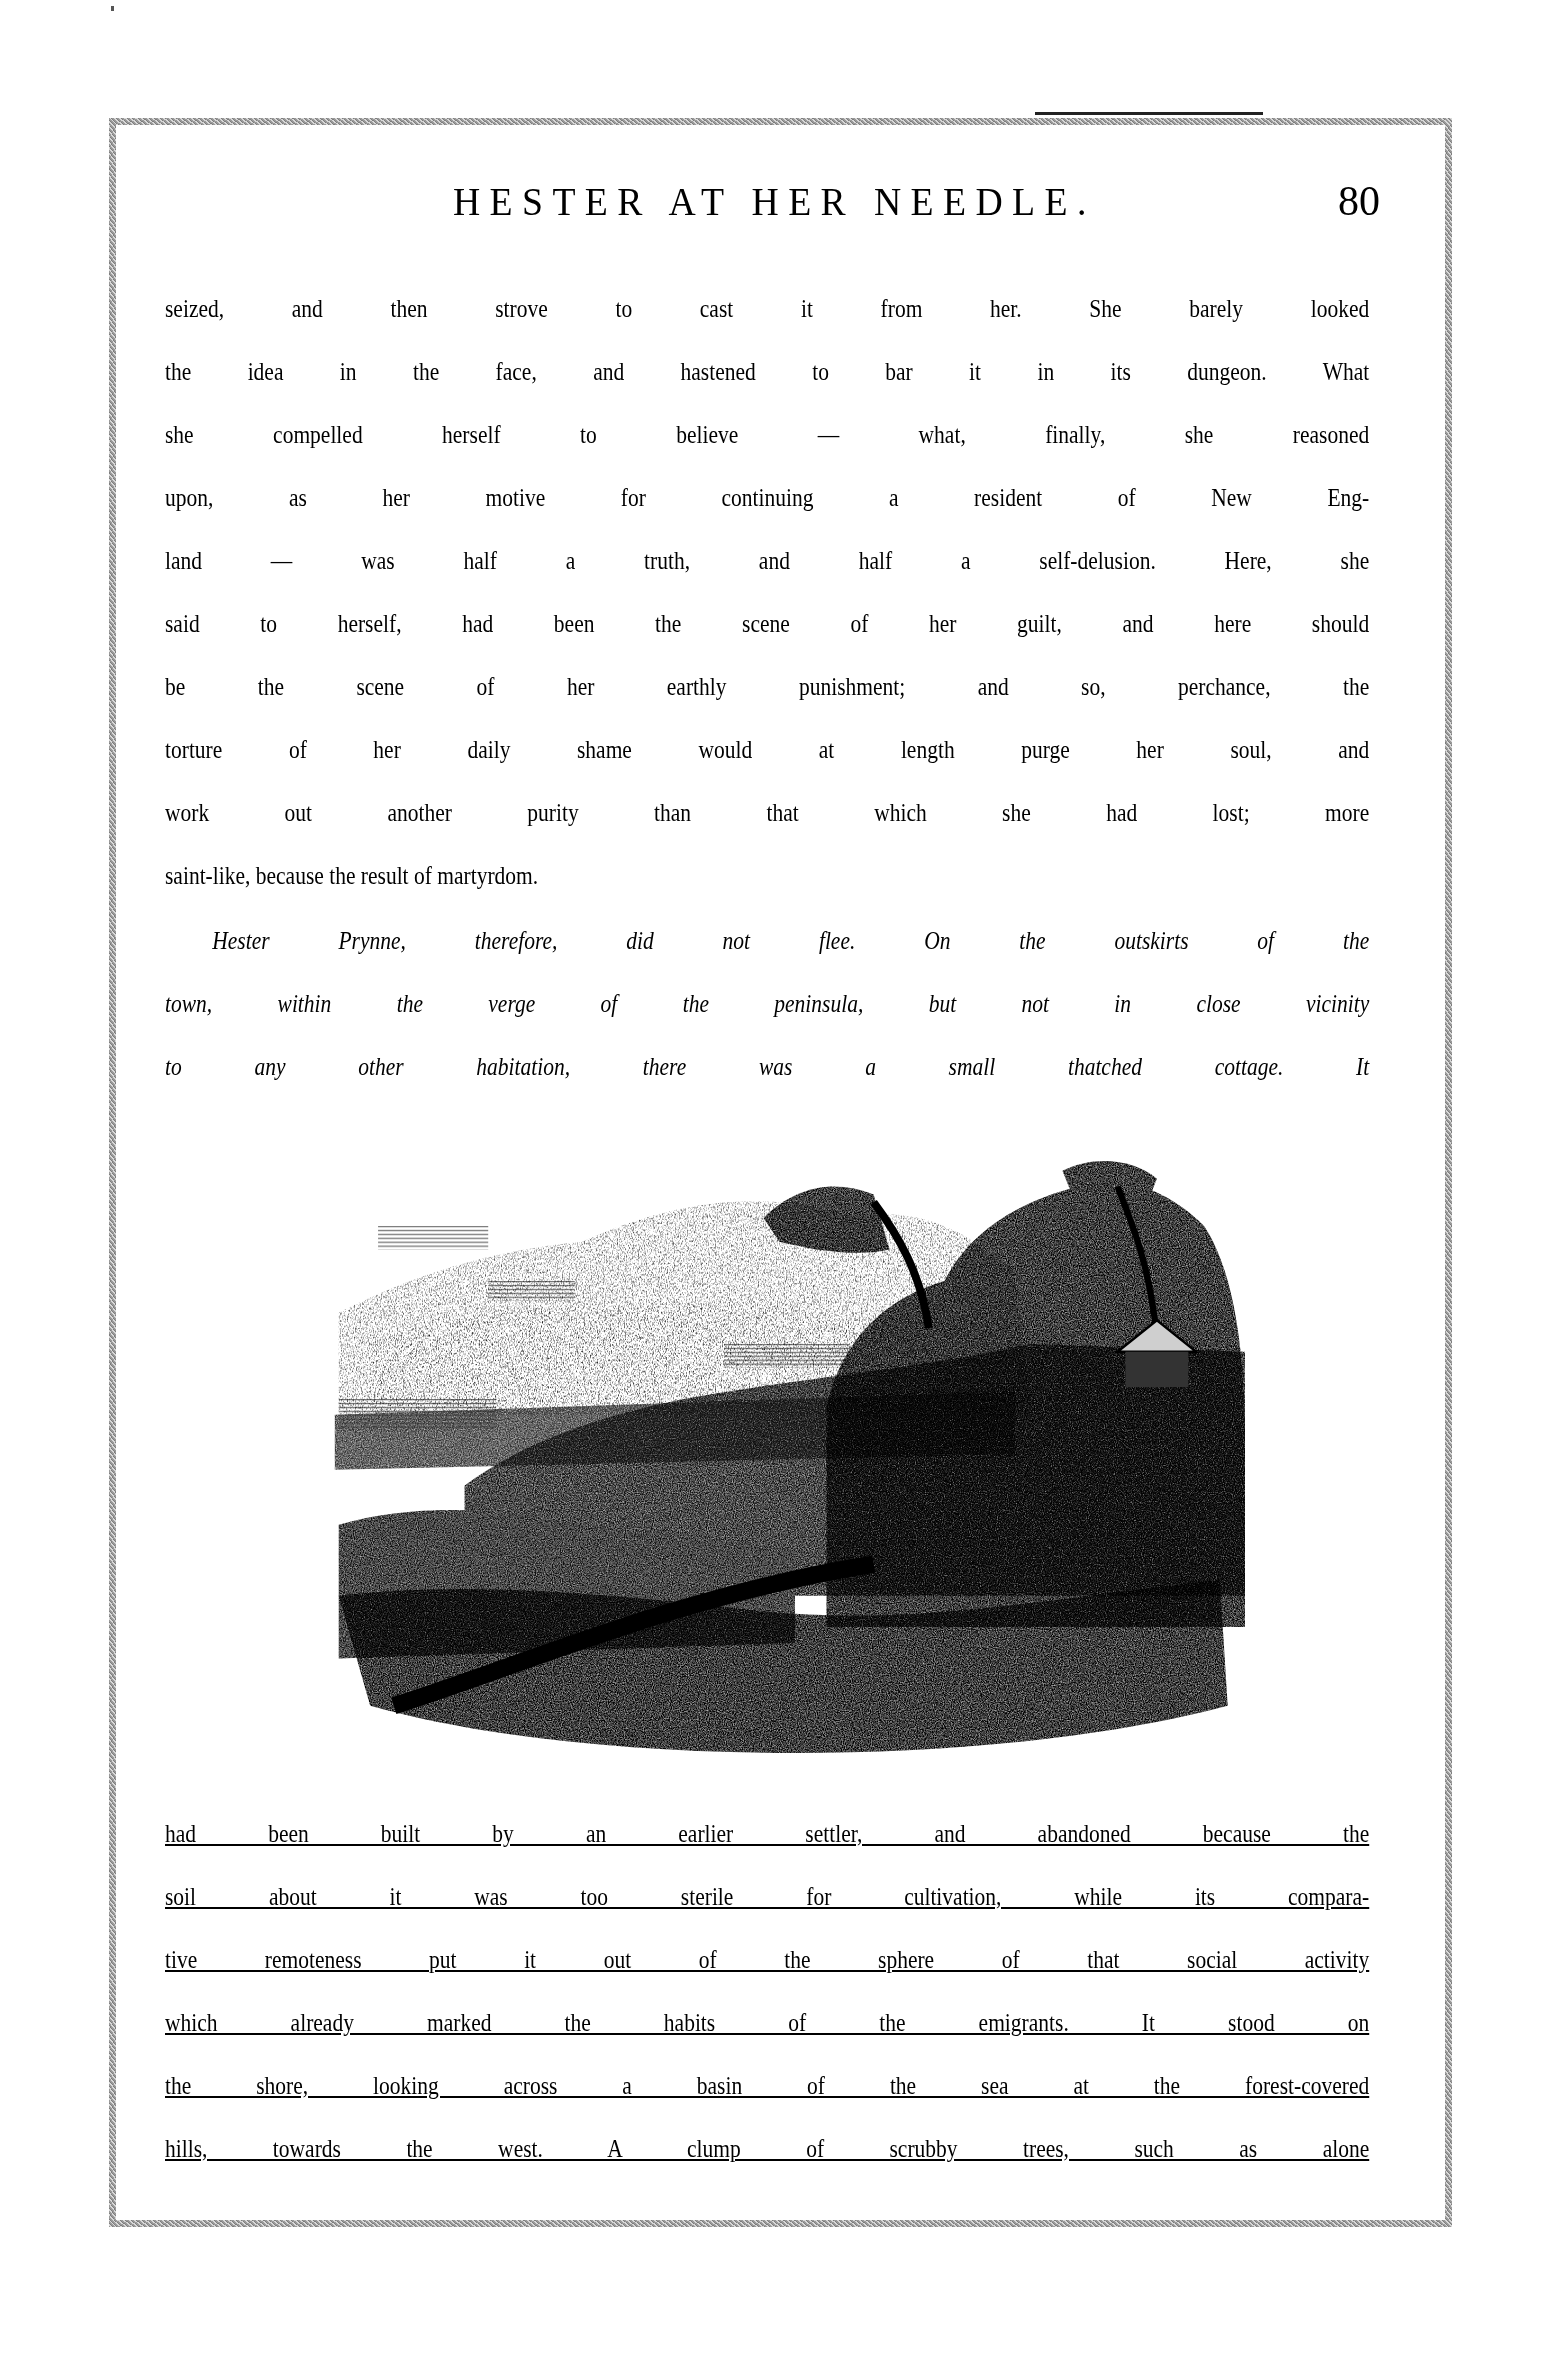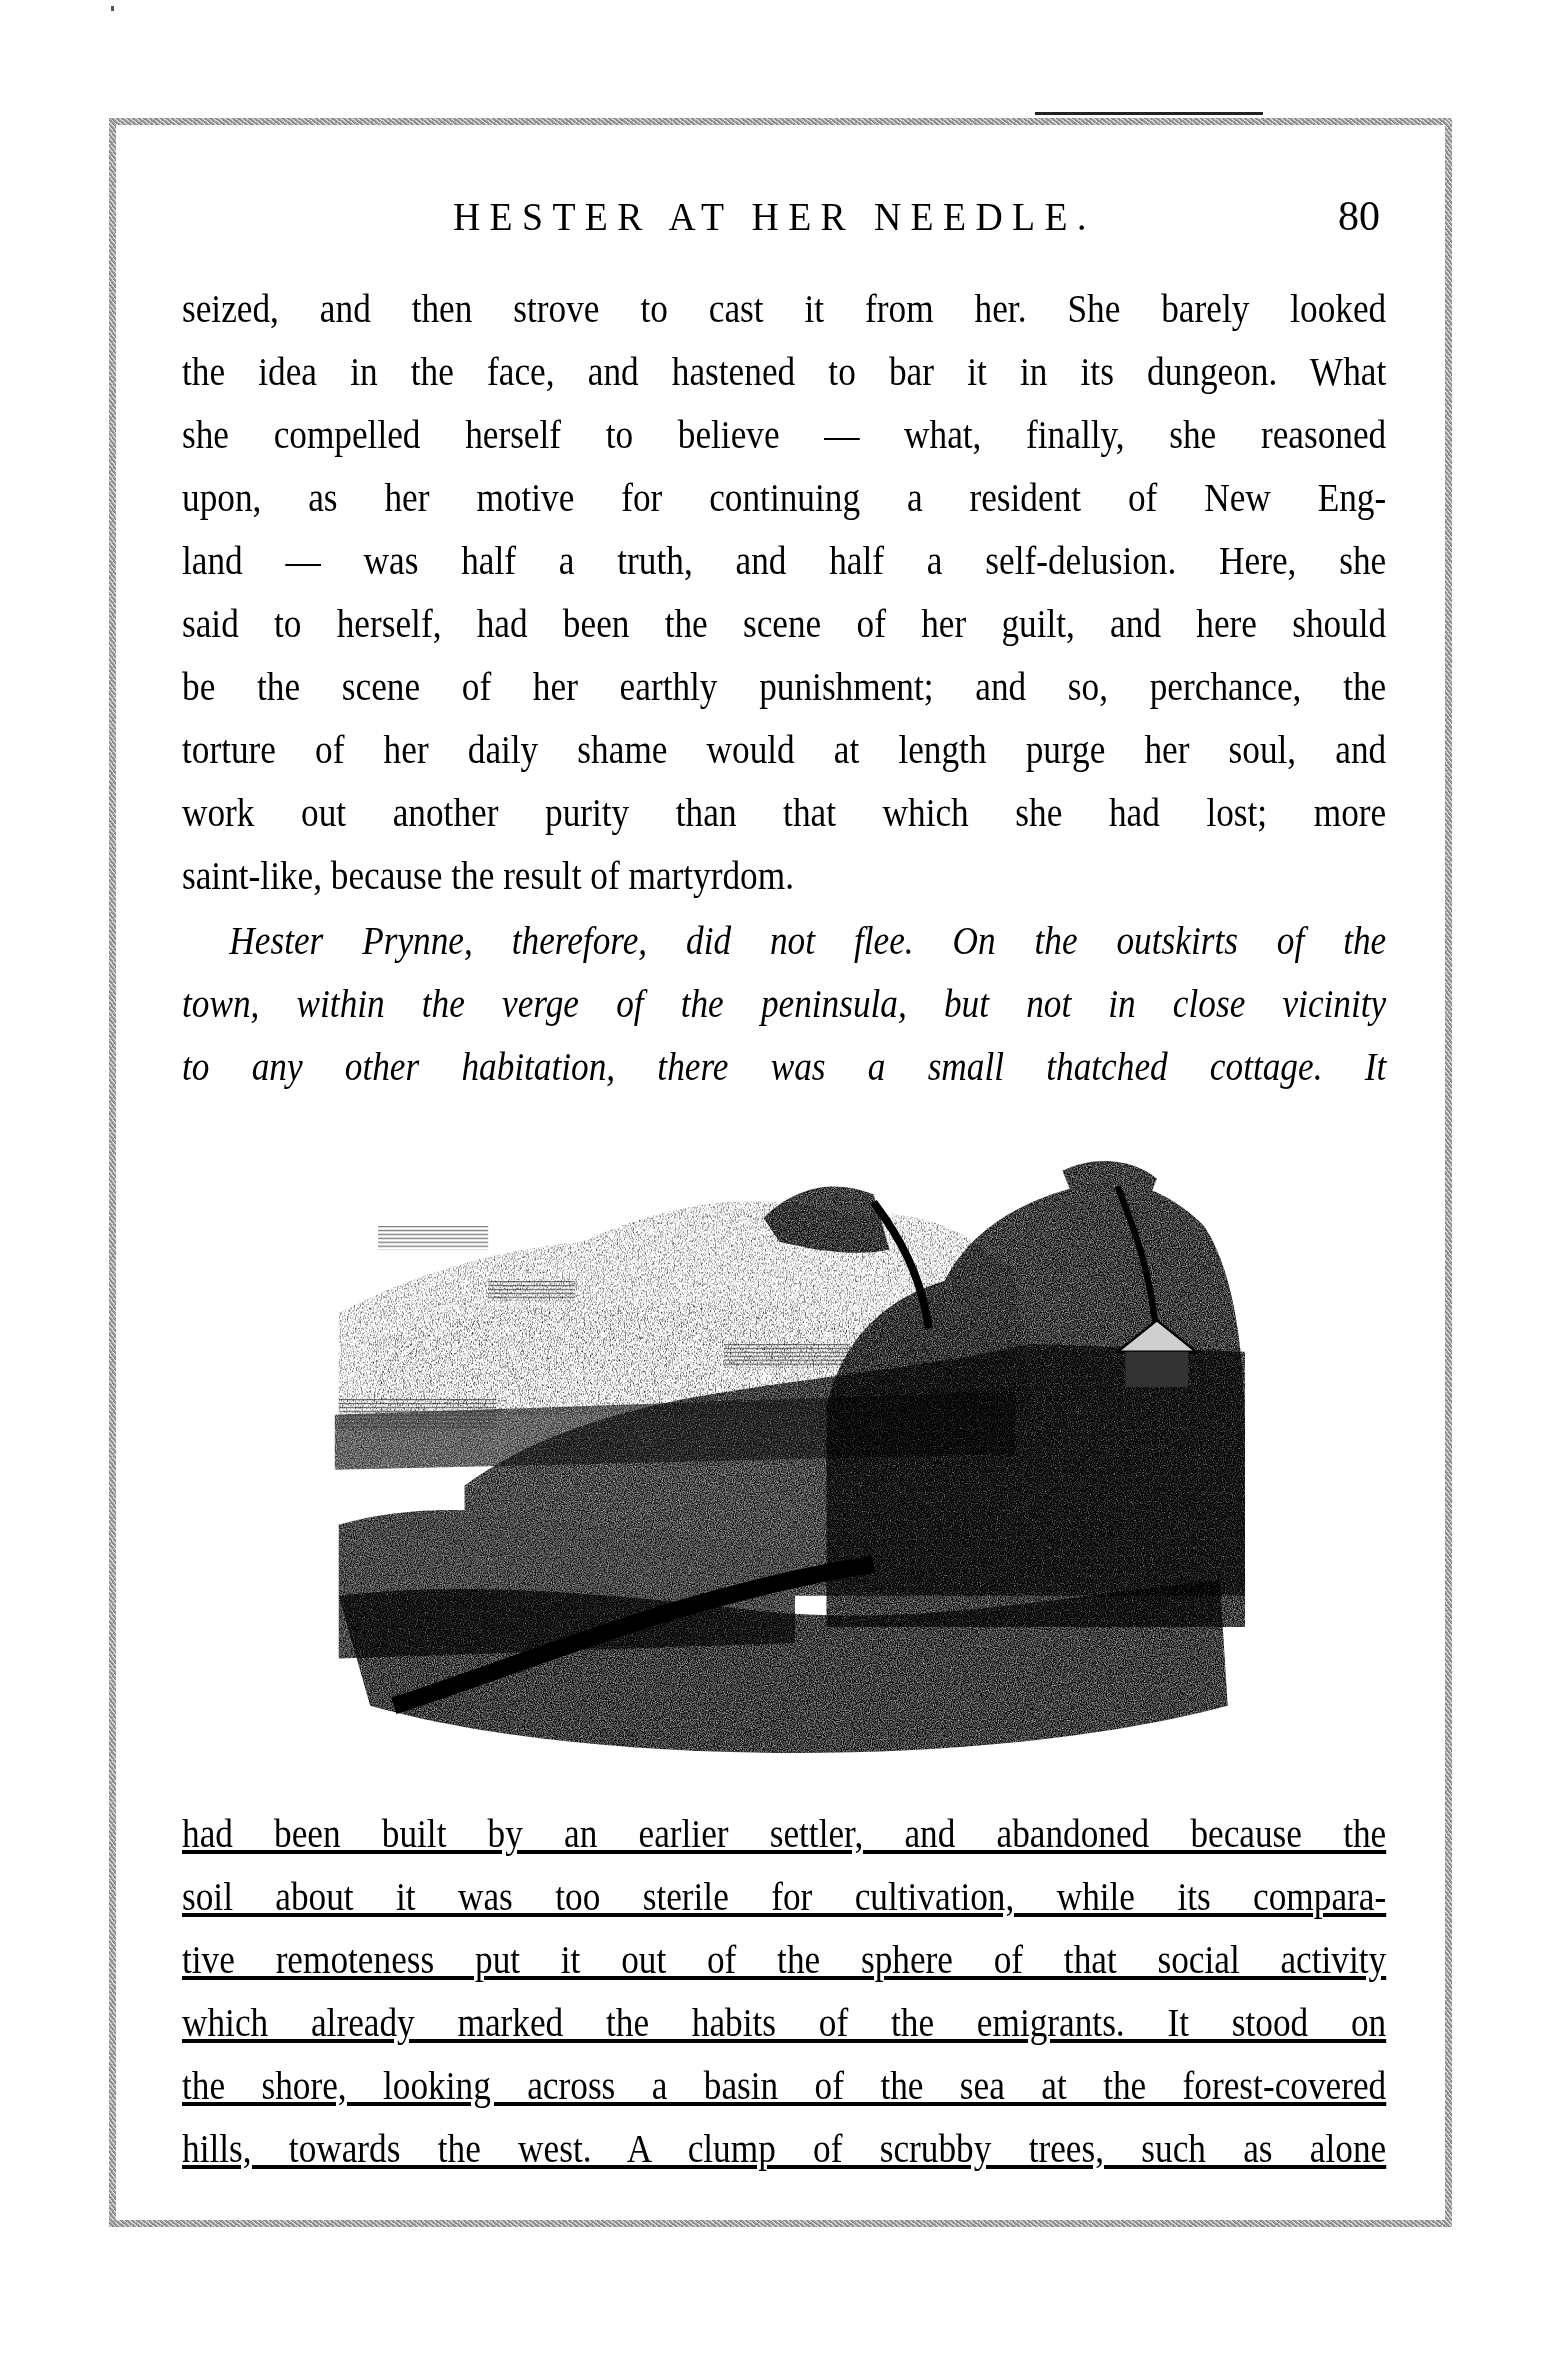--- a/index.html
+++ b/index.html
@@ -2,24 +2,24 @@
 <html style="font-size:12.6px"><head>
 <meta charset="utf-8">
 <style>
   html, body { margin: 0; padding: 0; background: #ffffff; }
   body { width: 1552px; height: 2377px; position: relative; overflow: hidden; font-family: "Liberation Serif", "DejaVu Serif", serif; color: #000; }
   .speck { position: absolute; left: 111px; top: 6.3px; width: 3.1px; height: 4.7px; background: #555; }
   .frame { position: absolute; left: 109px; top: 118px; width: 1343px; height: 2109px; box-sizing: border-box;
            border: 7px solid transparent;
            border-image: repeating-linear-gradient(45deg, #9a9a9a 0 1.6px, #d8d8d8 1.6px 3.1px, #7d7d7d 3.1px 3.9px) 9; }
   .frame-dark { position: absolute; top: 112px; height: 3.1px; background: #222; }
-  .running-head { position: absolute; top: 190px; left: 0; width: 1352px; height: 47px; }
+  .running-head { position: absolute; top: 175px; left: 0; width: 1352px; height: 47px; }
   .head-title { position: absolute; left: 453px; top: 6.3px; font-size: 41px; letter-spacing: 10.2px; line-height: 41px; transform: scaleX(0.92); transform-origin: left; white-space: nowrap; }
   .page-number { position: absolute; left: 1338px; top: 6.3px; font-size: 42px; line-height: 41px; }
-  .text-block { position: absolute; left: 182px; width: 1204px; font-size: 41px; line-height: 63px; }
+  .text-block { position: absolute; left: 165px; width: 1204px; font-size: 25px; line-height: 63px; }
   .line { display: block; white-space: nowrap; height: 63px; text-align: justify; text-align-last: justify; transform: scaleX(0.86); transform-origin: left; width: 116.3%; }
   .line.last { text-align-last: left; }
   .line.indent { padding-left: 55px; box-sizing: border-box; }
   #block1 { top: 277px; }
   #block2 { top: 909px; font-style: italic; }
   #block3 { top: 1802px; text-decoration: underline; }
   .illustration { position: absolute; left: 323px; top: 1155px; width: 922px; height: 602px; }
 </style>
 </head>
 <body>

